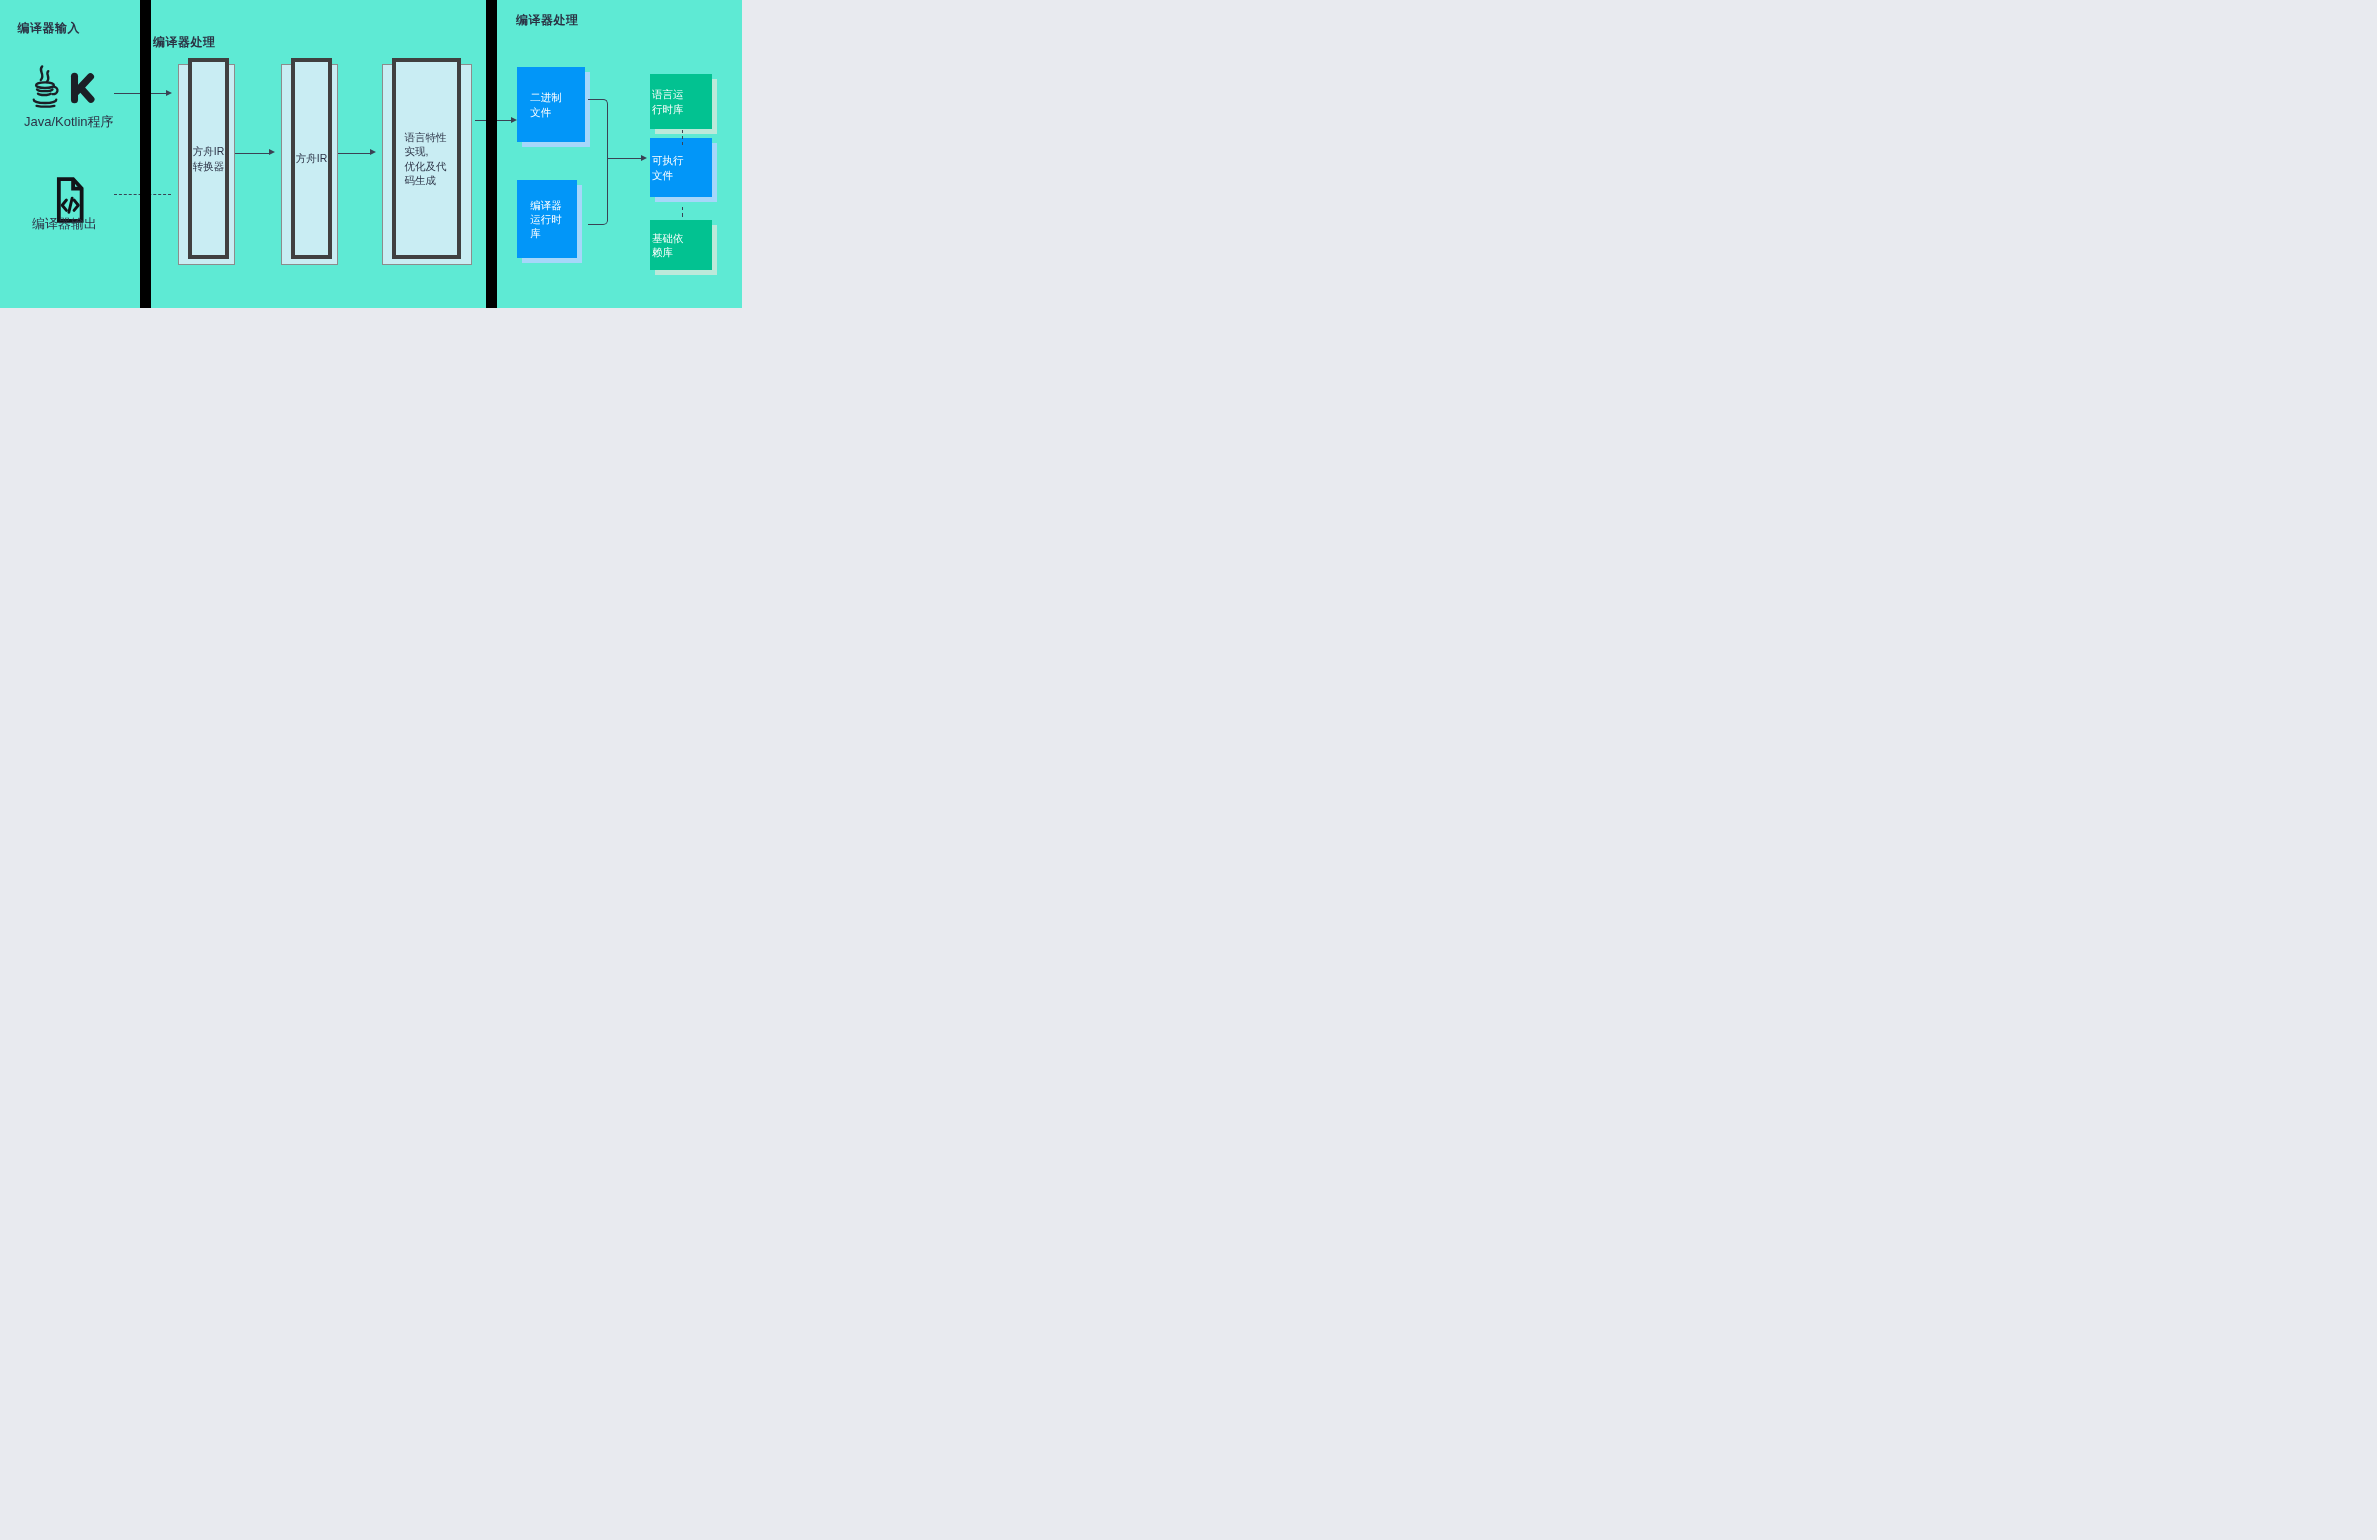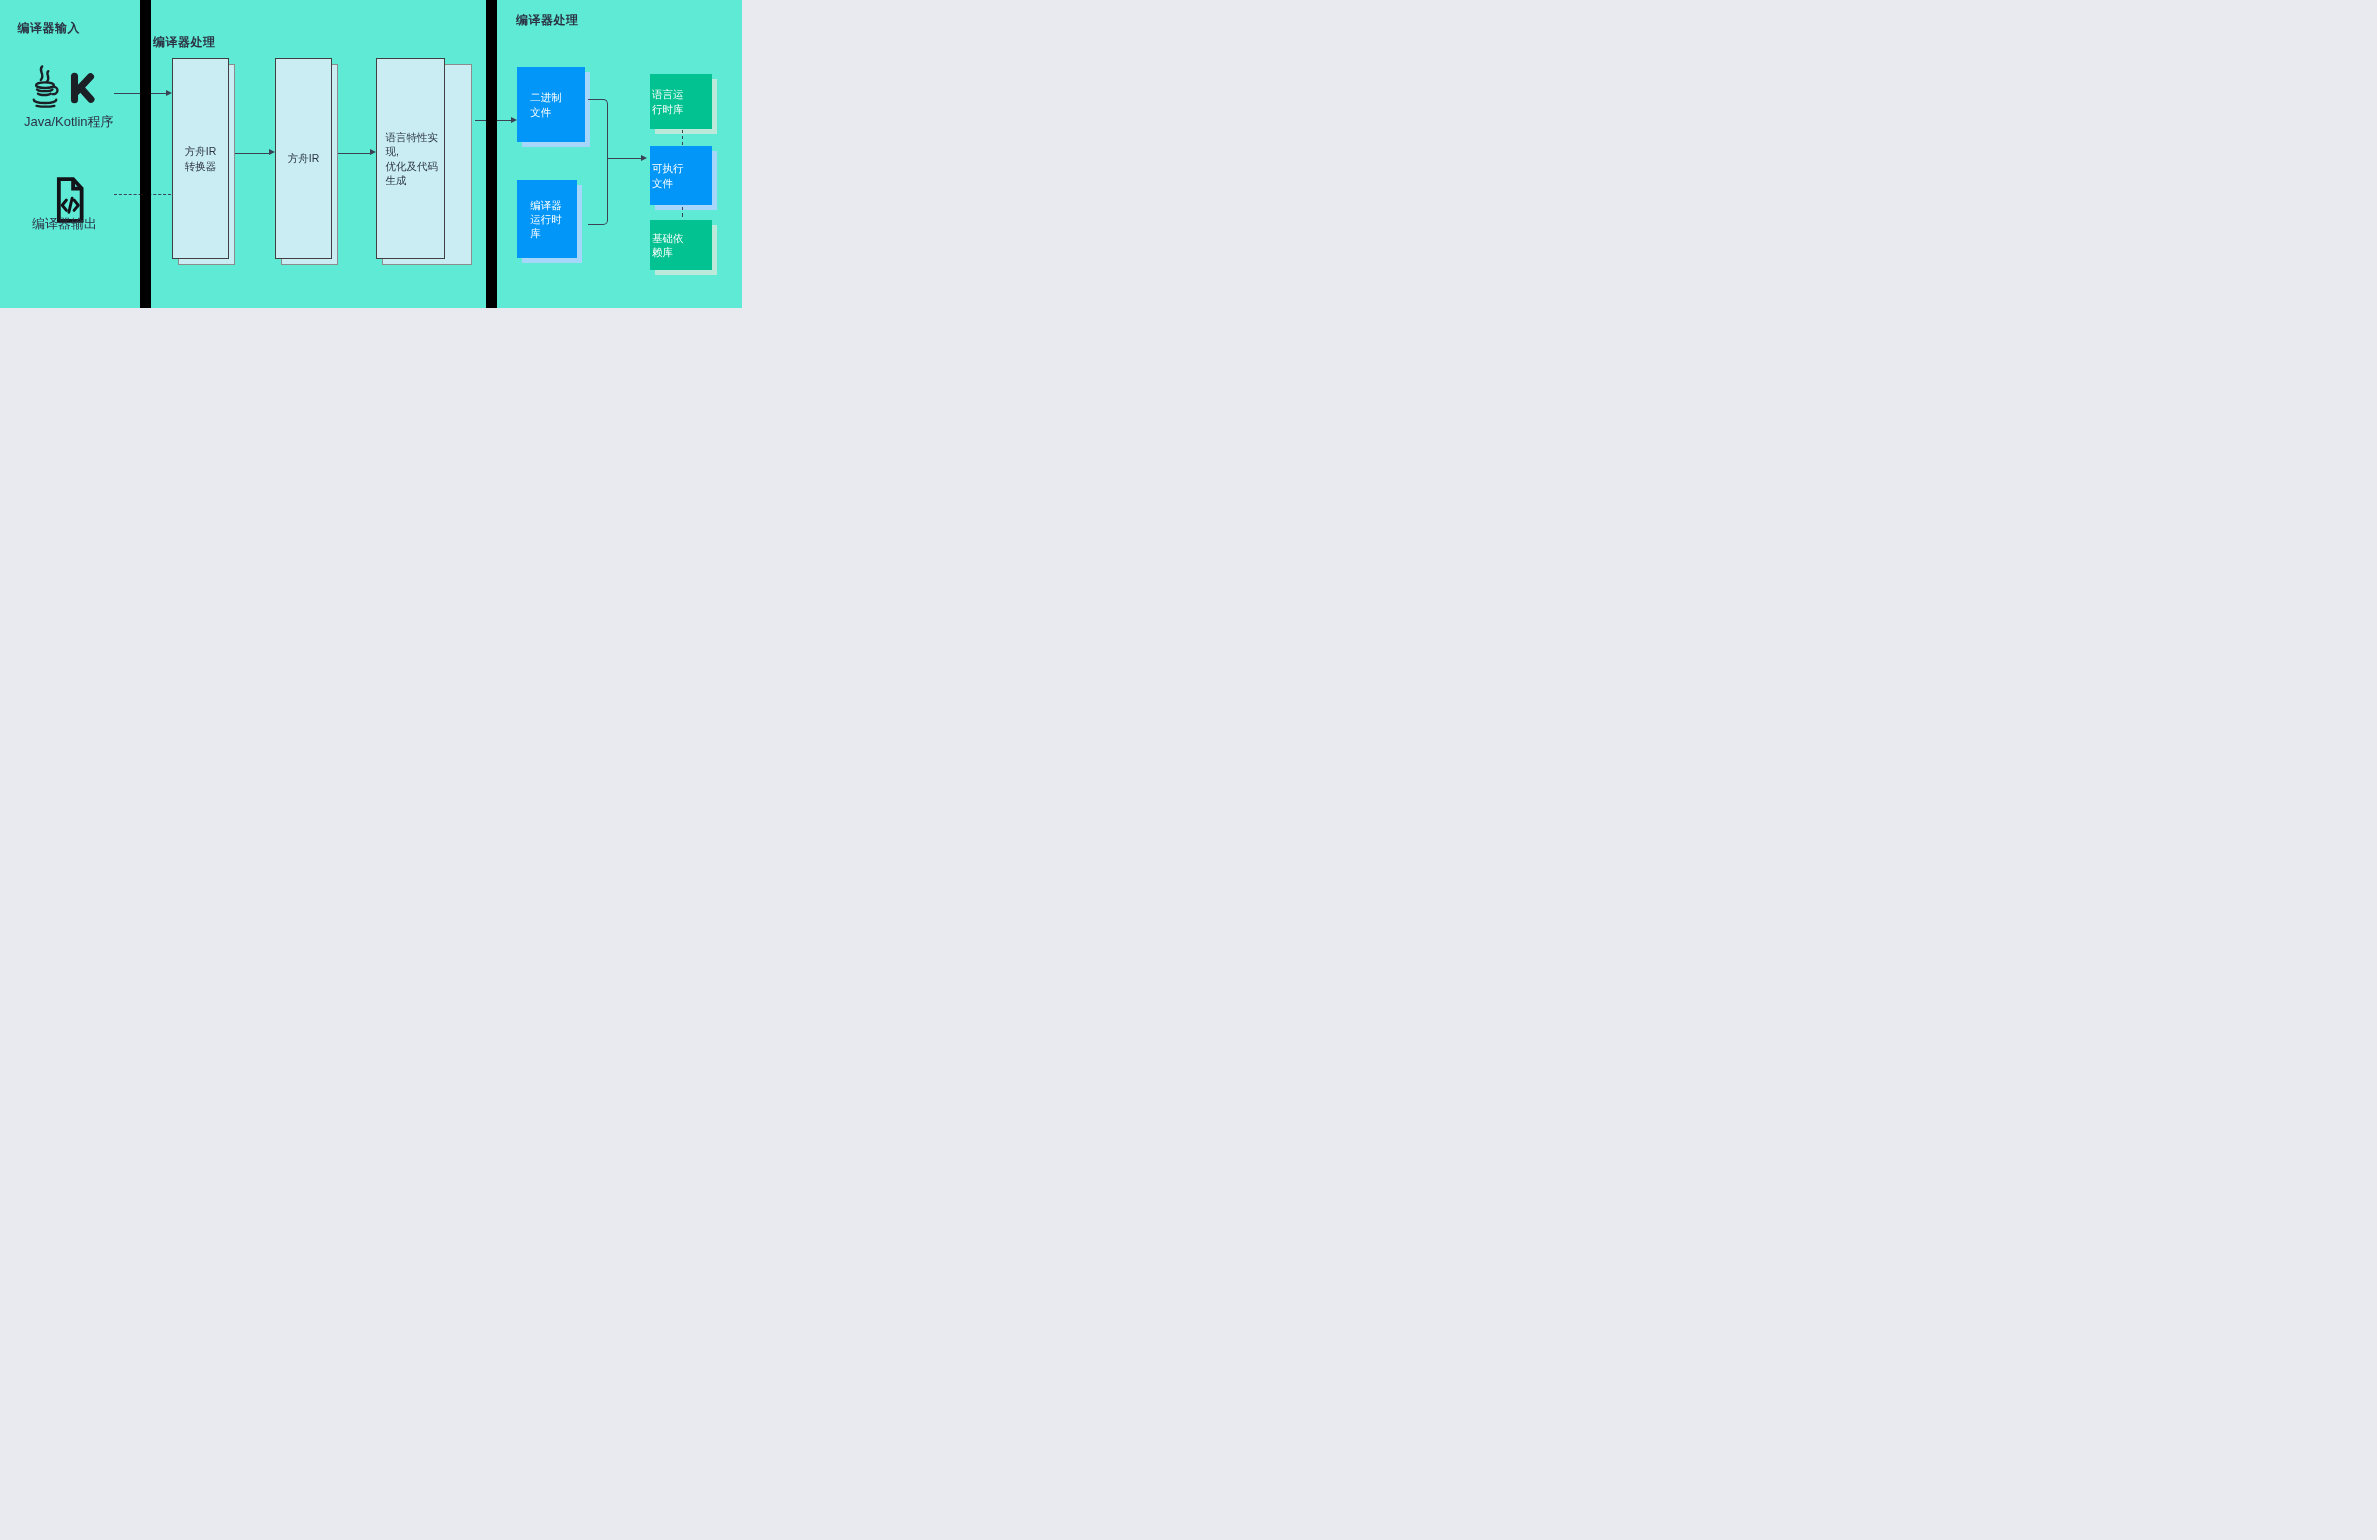--- a/index.html
+++ b/index.html
@@ -19,24 +19,24 @@
   .vbar{position:absolute;top:0;width:11.4px;height:308px;background:#000;z-index:5;}
 
   
   .stack{position:absolute;z-index:1;}
   .stack .back{
     position:absolute;left:5.7px;top:5.7px;right:-5.7px;bottom:-5.7px;
     background:#c9edf3;border:1px solid #8c8c8c;box-sizing:border-box;
   }
   .stack .front{
     position:absolute;inset:0;
-    background:#c9edf3;border:1px solid #404040;box-sizing:border-box;
+    background:#c9edf3;border:4px solid #404040;box-sizing:border-box;
     display:flex;align-items:center;justify-content:center;
     font-size:10.5px;line-height:14.3px;color:#2d3447;
-    white-space:pre-line;text-align:center;
+    white-space:pre-line;text-align:center;margin-left:16px;
   }
   .stack .front.align-left{justify-content:flex-start;text-align:left;}
 
   
   .solid{position:absolute;z-index:1;}
   .solid .shadow{position:absolute;left:5.2px;top:5.2px;right:-5.2px;bottom:-5.2px;}
   .solid .face{
     position:absolute;inset:0;
     display:flex;align-items:center;
     font-size:10.5px;line-height:14.3px;color:#ffffff;
@@ -169,21 +169,21 @@
   <div class="head" style="left:641px;top:155px;"></div>
 
   <div class="solid green" style="left:650px;top:74px;width:62px;height:55px;">
     <div class="shadow"></div>
     <div class="face">语言运
 行时库</div>
   </div>
 
   <div class="dotted-v" style="left:682px;top:130px;height:14.7px;"></div>
 
-  <div class="solid blue" style="left:650px;top:146px;width:62px;height:59px;">
+  <div class="solid blue" style="left:650px;top:138px;width:62px;height:59px;">
     <div class="shadow"></div>
     <div class="face">可执行
 文件</div>
   </div>
 
   <div class="dotted-v" style="left:682px;top:207px;height:12.4px;"></div>
 
   <div class="solid green" style="left:650px;top:220px;width:62px;height:50px;">
     <div class="shadow"></div>
     <div class="face">基础依

